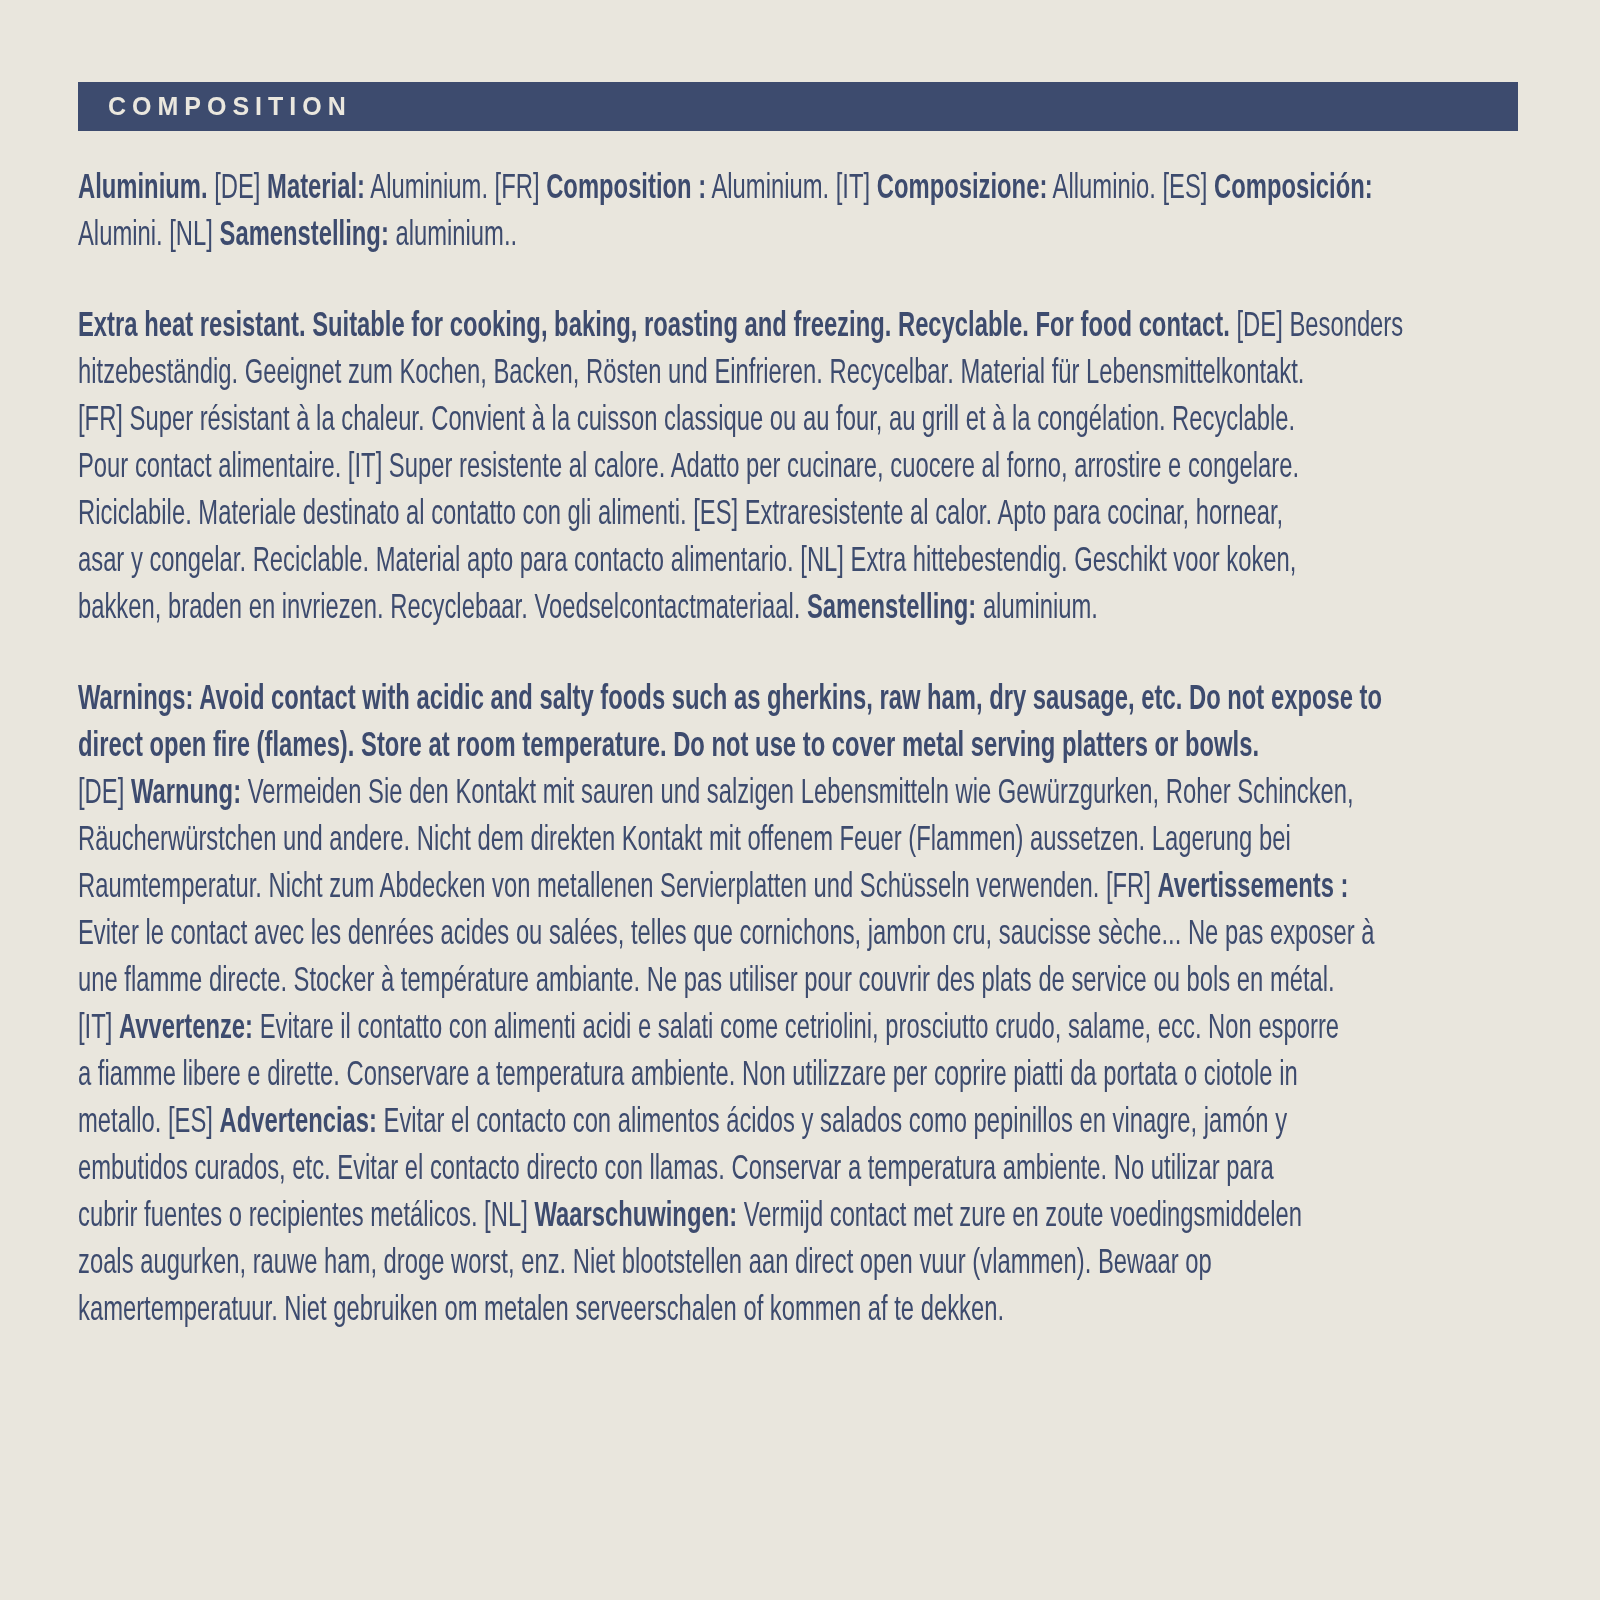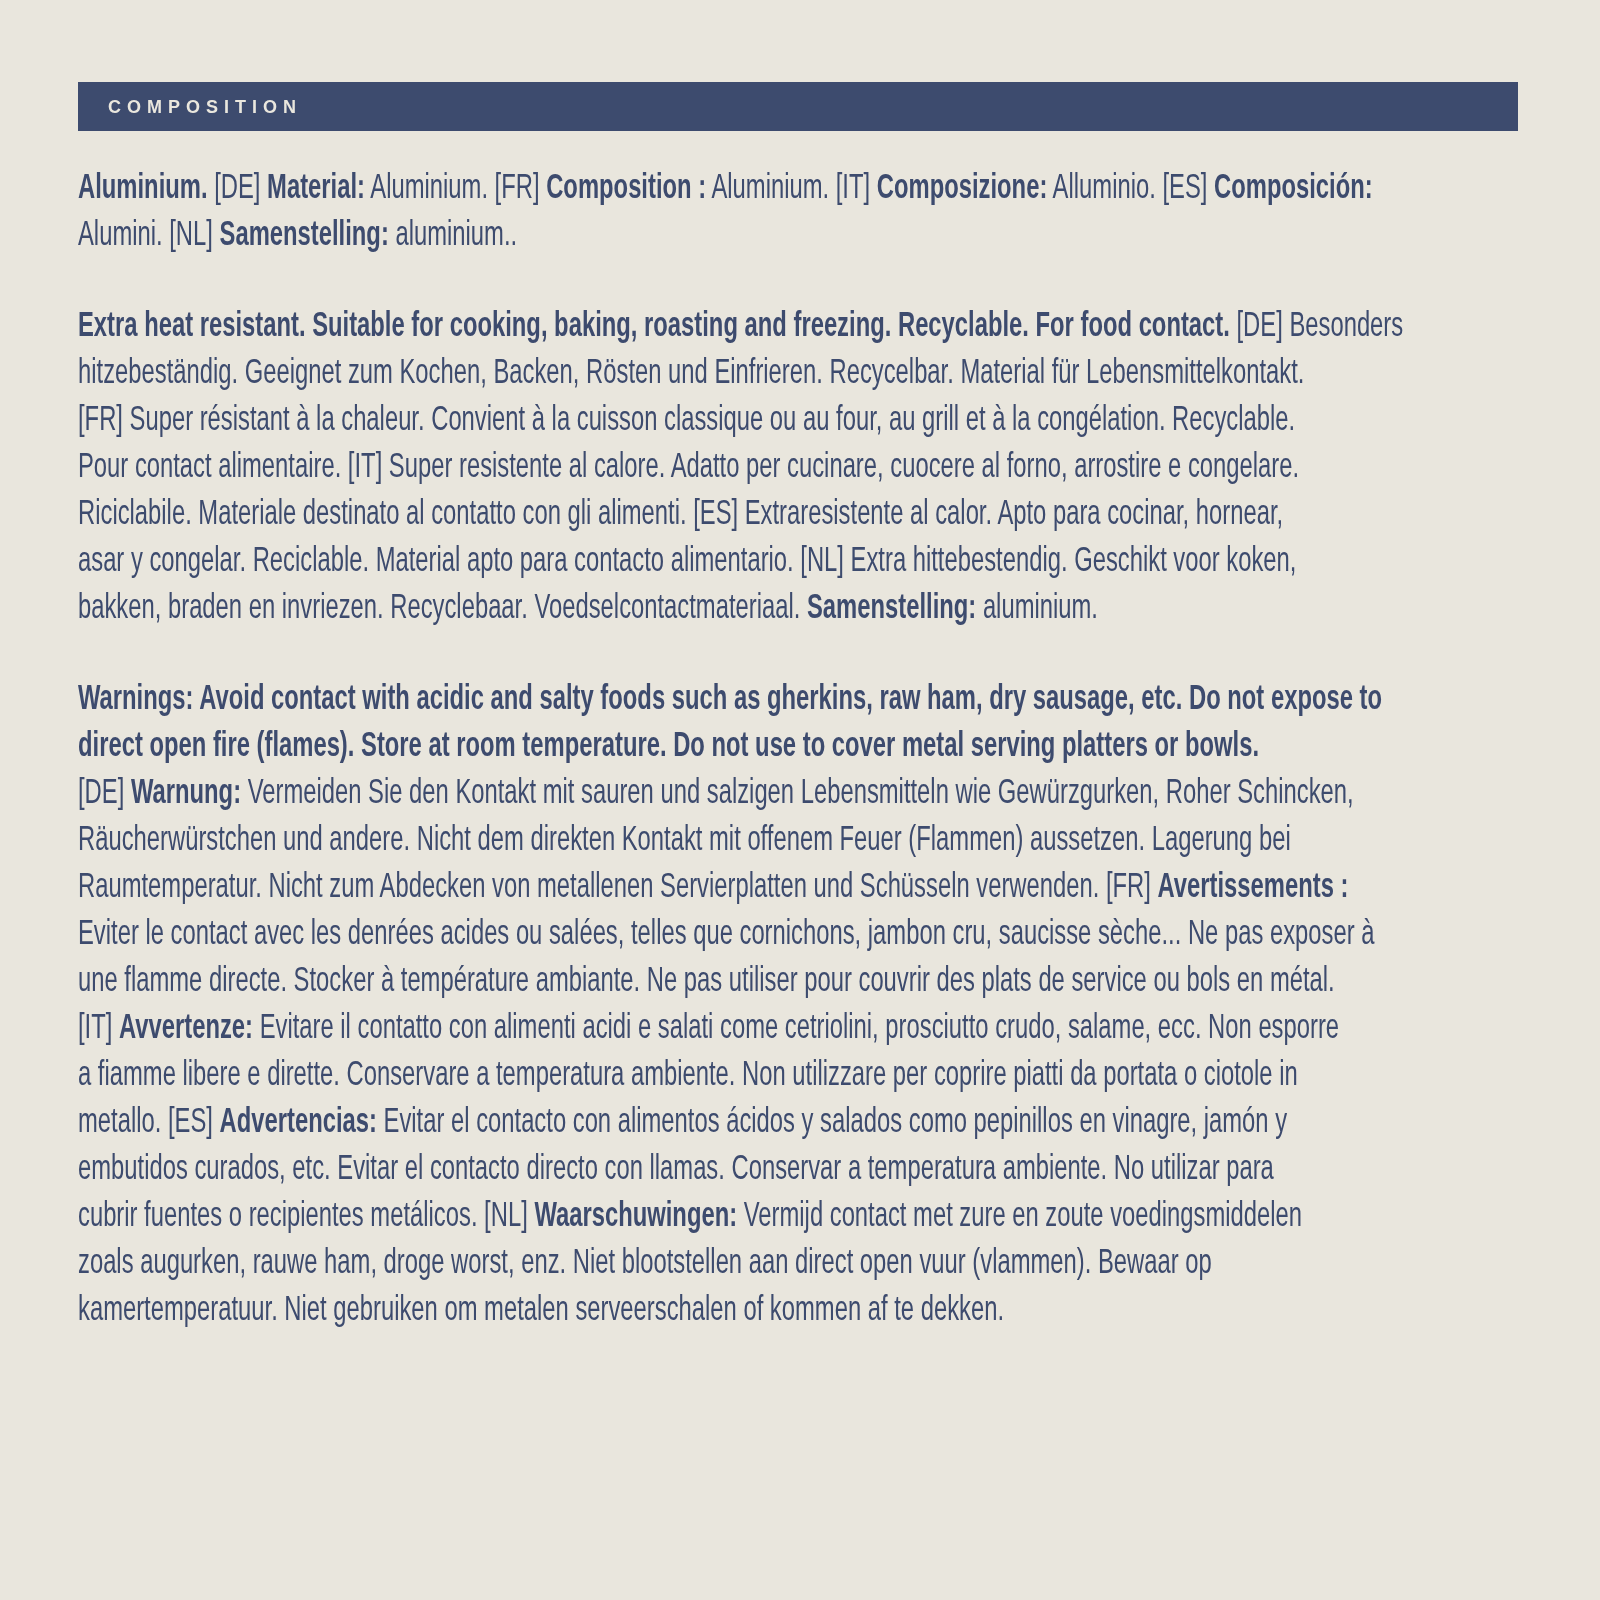--- a/index.html
+++ b/index.html
@@ -21,21 +21,21 @@
     position:absolute;
     left:78px;top:82px;
     width:1440px;height:49px;
     background:var(--bar);
     display:flex;align-items:center;
     box-sizing:border-box;
     padding-left:30px;
   }
   .header-label{
     color:var(--bar-text);
-    font-size:18px;
+    font-size:25px;
     font-weight:bold;
     letter-spacing:6px;
     line-height:1;
   }
   .content{
     position:absolute;
     left:78px;top:162px;
     width:2120px;
     transform:scaleX(0.68);
     transform-origin:0 0;

